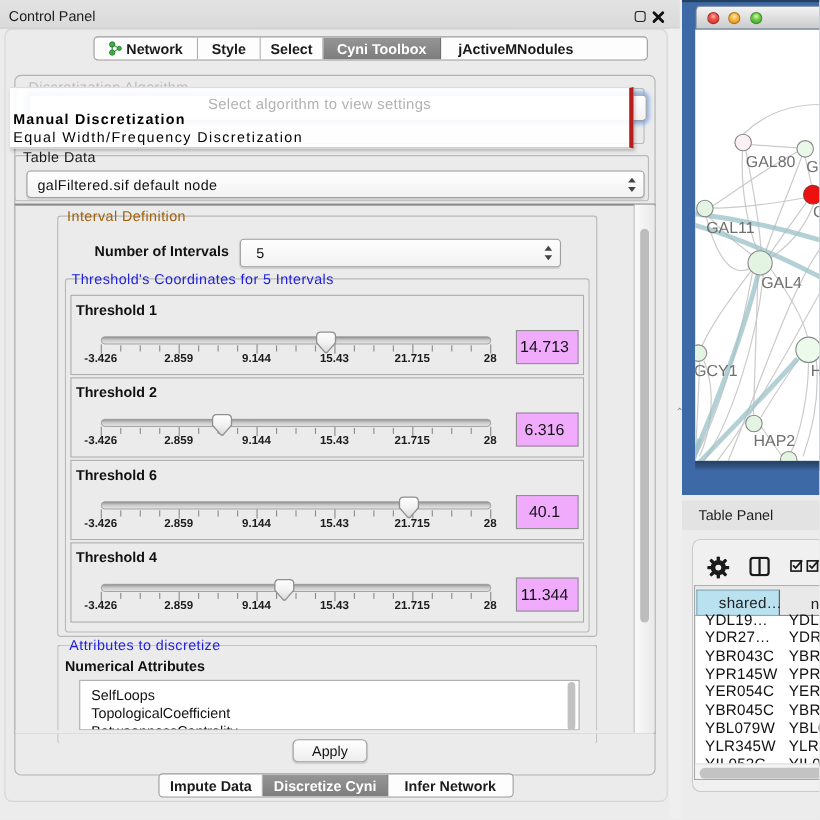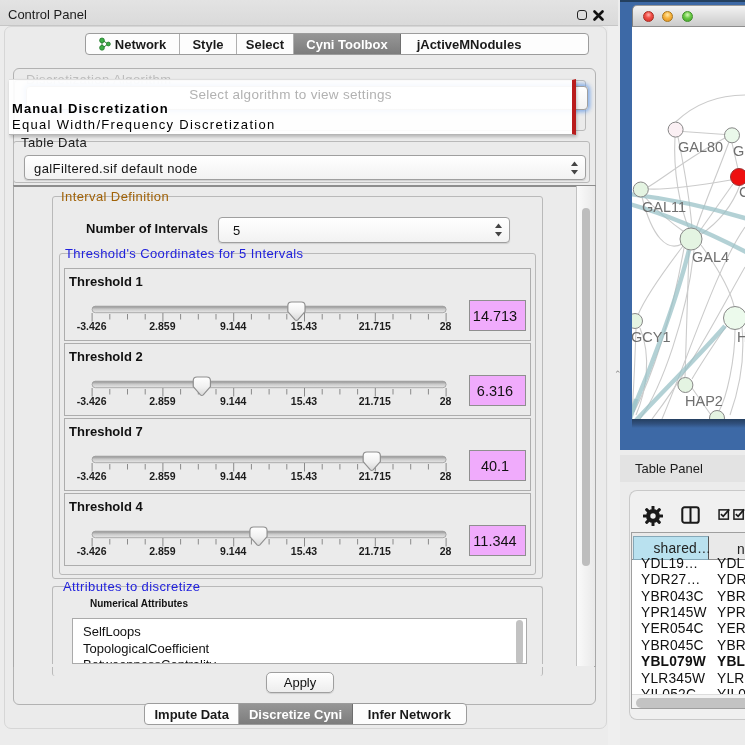--- a/index.html
+++ b/index.html
@@ -216,21 +216,21 @@
 </svg>
 <div class="tl" style="left:27.1px;top:51px;">-3.426</div>
     <div class="tl" style="left:97.9px;top:51px;">2.859</div>
     <div class="tl" style="left:168.7px;top:51px;">9.144</div>
     <div class="tl" style="left:239.5px;top:51px;">15.43</div>
     <div class="tl" style="left:310.3px;top:51px;">21.715</div>
     <div class="tl" style="left:381.1px;top:51px;">28</div>
 <div class="tval">6.316</div>
 </div>
 <div class="tpanel" style="top:418px;">
-<div class="tname">Threshold 7</div>
+<div class="tname">Threshold 6</div>
 <svg width="467" height="73" style="position:absolute;left:0;top:0;">
 <defs>
 <linearGradient id="tr3" x1="0" y1="0" x2="0" y2="1">
 <stop offset="0" stop-color="#8f8f8f"></stop>
           <stop offset="0.45" stop-color="#c9c9c9"></stop>
           <stop offset="1" stop-color="#e8e8e8"></stop>
 </linearGradient>
 <linearGradient id="th3" x1="0" y1="0" x2="0" y2="1">
 <stop offset="0" stop-color="#ffffff"></stop>
           <stop offset="0.55" stop-color="#f0f0f0"></stop>
@@ -312,21 +312,21 @@
     <div class="tl" style="left:97.9px;top:51px;">2.859</div>
     <div class="tl" style="left:168.7px;top:51px;">9.144</div>
     <div class="tl" style="left:239.5px;top:51px;">15.43</div>
     <div class="tl" style="left:310.3px;top:51px;">21.715</div>
     <div class="tl" style="left:381.1px;top:51px;">28</div>
 <div class="tval">11.344</div>
 </div>
 
 <div class="groupbox" style="left:52px;top:586px;width:491px;height:90px;border-bottom:none;"></div>
 <div class="grouptitle" style="left:61px;top:579px;color:#2222dd;">Attributes to discretize</div>
-<div class="abs" style="left:59px;top:598px;font-size:10px;font-weight:bold;color:#111;margin-left:31px;">Numerical Attributes</div>
+<div class="abs" style="left:59px;top:598px;font-size:13px;font-weight:bold;color:#111;">Numerical Attributes</div>
 <div class="abs" style="left:72px;top:618px;width:455px;height:46px;background:#ffffff;border:1px solid #aaaaaa;overflow:hidden;font-size:13px;color:#111;">
   <div style="position:absolute;left:10px;top:5px;">SelfLoops</div>
   <div style="position:absolute;left:10px;top:22px;">TopologicalCoefficient</div>
   <div style="position:absolute;left:10px;top:37.5px;">BetweennessCentrality</div>
   <div style="position:absolute;right:3px;top:1px;width:7px;height:44px;background:#c2c2c2;border-radius:3.5px;"></div>
 </div>
 
 <div class="abs" style="left:14px;top:664px;width:580px;height:3px;background:#ebebeb;"></div>
 
 <div class="vsb" style="left:576px;top:186px;width:19px;height:480px;border-left:1px solid #c2c2c2;">
@@ -469,21 +469,21 @@
       <span class="c2">YPR1</span>
     </div>
     <div class="trow" style="top:88.4px;">
       <span class="c1">YER054C</span>
       <span class="c2">YER0</span>
     </div>
     <div class="trow" style="top:104.8px;">
       <span class="c1">YBR045C</span>
       <span class="c2">YBR0</span>
     </div>
-    <div class="trow" style="top:121.2px;font-weight:bold;">
+    <div class="trow" style="top:121.2px;">
       <span class="c1">YBL079W</span>
       <span class="c2">YBL0</span>
     </div>
     <div class="trow" style="top:137.6px;">
       <span class="c1">YLR345W</span>
       <span class="c2">YLR3</span>
     </div>
     <div class="trow" style="top:154.0px;">
       <span class="c1">YIL052C</span>
       <span class="c2">YIL0</span>

